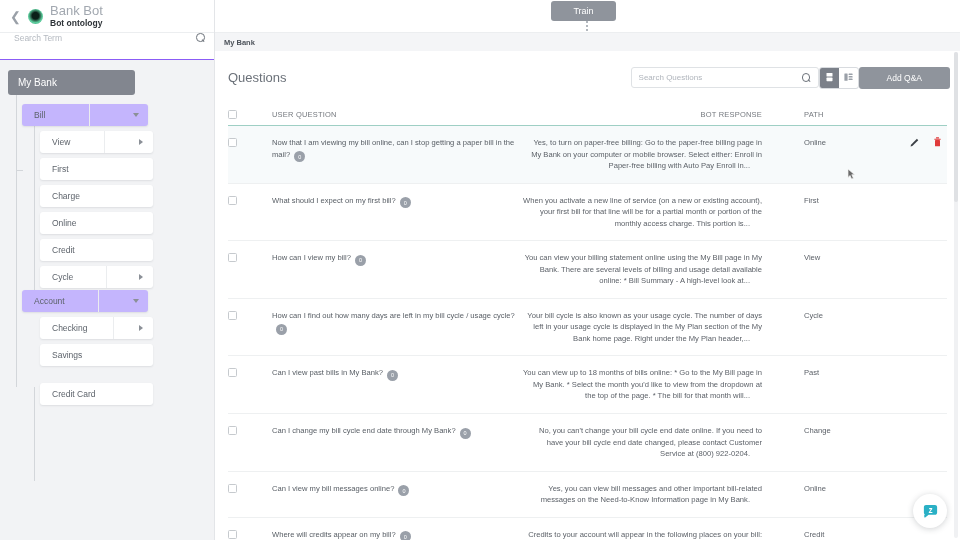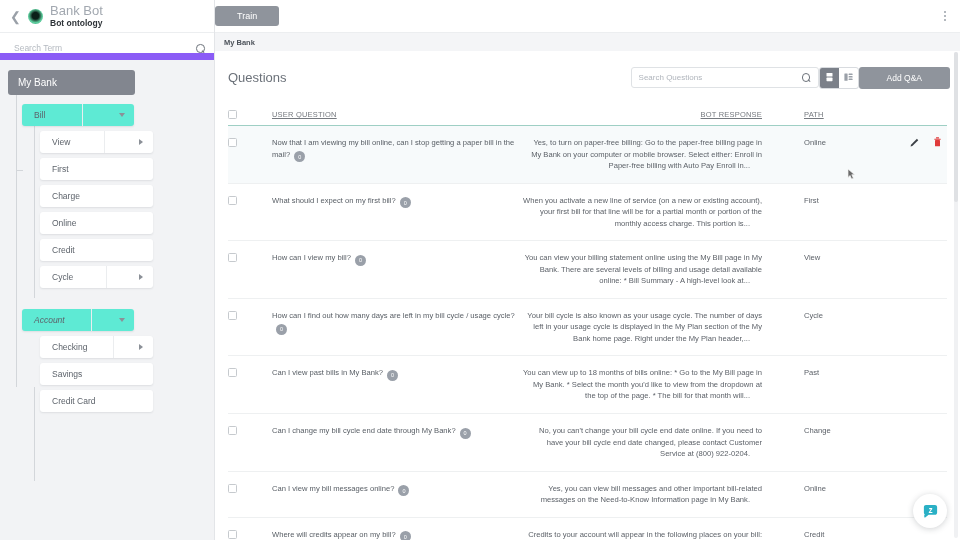--- a/index.html
+++ b/index.html
@@ -16,55 +16,55 @@
   .left-head { height: 33px; background: #ffffff; display: flex; align-items: center;
                padding: 0 10px; border-bottom: 1px solid #eceef0; }
   .back-chev { width: 14px; font-size: 13px; color: #9aa0a8; line-height: 1; cursor: pointer; }
   .bot-avatar { width: 15px; height: 15px; border-radius: 50%;
                 background: radial-gradient(circle at 50% 45%, #0b1f18 0%, #0b1f18 30%, #5fcf9f 62%, #2f9d74 100%);
                 margin: 0 7px 0 4px; flex: 0 0 15px; }
   .bot-titles { display: flex; flex-direction: column; justify-content: center; line-height: 1.15; }
   .bot-sub { font-size: 13px; color: #a2a8b0; }
   .bot-name { font-size: 8.5px; color: #2e3338; font-weight: bold; }
 
-  .search-term { height: 27px; background: #ffffff; display: flex; align-items: flex-end;
-                 padding: 0 9px 0 14px; border-bottom: 7px solid #8b5cf6; }
+  .search-term { height: 27px; background: #ffffff; display: flex; align-items: flex-start;
+                 padding: 0 9px 0 14px; border-bottom: 1px solid #8b5cf6; }
   .search-term input { border: 0; outline: 0; flex: 1; font-size: 8.5px; color: #8e949c;
                        font-family: "Liberation Sans", sans-serif; background: transparent; }
   .search-term input::placeholder { color: #b4b9c0; }
   .mag { width: 9px; height: 9px; position: relative; flex: 0 0 9px; }
   .mag::before { content: ""; position: absolute; left: 0; top: 0; width: 6.5px; height: 6.5px;
                  border: 1.2px solid #6d737b; border-radius: 50%; }
   .mag::after { content: ""; position: absolute; left: 6px; top: 6.2px; width: 3.4px; height: 1.2px;
                 background: #6d737b; transform: rotate(45deg); transform-origin: left center; }
 
   
   .tree { position: relative; padding-top: 10px; height: 480px; }
   .node { position: relative; height: 22px; display: flex; align-items: center;
           border-radius: 3px; font-size: 8.5px; }
   .node.root { margin: 0 0 0 8px; width: 127px; background: #82868f; color: #ffffff;
                padding-left: 10px; height: 25px; border-radius: 3px; font-size: 10px; }
-  .node.lvl1 { margin-left: 22px; width: 112px; background: #5eead4; color: #5d636b;
+  .node.lvl1 { margin-left: 22px; width: 126px; background: #c4b5fd; color: #5d636b;
                padding-left: 12px; box-shadow: 0 1px 2px rgba(40,45,55,.10); }
   .node.lvl2 { margin-left: 40px; width: 113px; background: #ffffff; color: #5d636b;
                padding-left: 12px; box-shadow: 0 1px 2px rgba(40,45,55,.10); }
   .node-gap { height: 5px; }
   .caret-down { margin-left: auto; margin-right: 9px; border-left: 3.2px solid transparent;
                 border-right: 3.2px solid transparent; border-top: 4px solid #8b9097; }
   .caret-right { margin-left: auto; margin-right: 10px; border-top: 3.2px solid transparent;
                  border-bottom: 3.2px solid transparent; border-left: 4px solid #8b9097; }
   .node.lvl1 .divider, .node.lvl2 .divider { margin-left: auto; width: 1px; height: 100%;
                  background: #ebedef; }
   .node-inner { display: flex; align-items: center; width: 100%; height: 100%; }
   .connector { position: absolute; background: #d3d6da; }
 
   
   .right { flex: 1; height: 540px; position: relative; background: #ffffff; overflow: hidden; }
   .topbar { height: 33px; background: #ffffff; display: flex; align-items: center;
-            justify-content: space-between; padding-right: 8px; border-bottom: 1px solid #eceef0; }
+            justify-content: center; padding-right: 8px; border-bottom: 1px solid #eceef0; flex-direction: column; }
   .train-btn { background: #8f949c; color: #ffffff; font-size: 9px; border: 0; border-radius: 3px;
                padding: 5px 22px; cursor: pointer; font-family: "Liberation Sans", sans-serif; }
   .kebab { width: 14px; display: flex; flex-direction: column; align-items: center; gap: 1.6px;
            margin-left: 6px; cursor: pointer; }
   .kebab i { width: 2px; height: 2px; background: #9aa0a8; border-radius: 50%; display: block; }
 
   .crumbbar { height: 18px; background: #f4f5f7; display: flex; align-items: center;
               padding-left: 9px; font-size: 7.5px; color: #4c525a; font-weight: bold; }
 
   .qhead { height: 53px; display: flex; align-items: center; padding: 0 10px 0 13px; background:#fff; }
@@ -79,21 +79,21 @@
   .vt { width: 19px; height: 20px; display: flex; align-items: center; justify-content: center;
         cursor: pointer; }
   .vt.active { background: #7b8089; }
   .vt svg { display: block; }
   .addqa { background: #8f949c; color: #fff; font-size: 8.5px; border: 0; border-radius: 3px;
            padding: 6px 28px; cursor: pointer; font-family: "Liberation Sans", sans-serif; }
 
   
   .table { padding: 0 13px 0 13px; }
   .thead { display: flex; align-items: center; height: 22px; border-bottom: 1.5px solid #9ecfc4;
-           font-size: 7.5px; color: #75797f; letter-spacing: .2px; text-decoration: underline; }
+           font-size: 7.5px; color: #75797f; letter-spacing: .2px; }
   .c-check { width: 44px; flex: 0 0 44px; display: flex; align-items: center; }
   .c-q  { width: 250px; flex: 0 0 250px; }
   .c-r  { width: 240px; flex: 0 0 240px; text-align: right; }
   .c-p  { width: 100px; flex: 0 0 100px; margin-left: 42px; }
   .c-a  { flex: 1; display: flex; align-items: center; gap: 13px; padding-left: 6px; }
   .cbox { width: 9px; height: 9px; border: 1px solid #c6cace; border-radius: 1.5px; background: #fff;
           cursor: pointer; }
   .row { display: flex; align-items: flex-start; padding: 11px 0 11px 0; border-bottom: 1px solid #eef0f1;
          font-size: 7.6px; line-height: 1.52; color: #5c6168; min-height: 54px; }
   .row.hover { background: #f7fafb; }
@@ -187,40 +187,40 @@
           </div>
       </div>
       <div class="node lvl2" style="margin-top:5px;">
         <div class="node-inner">
             <span>Cycle</span>
           <span class="divider"></span>
           <span class="caret-right"></span>
           </div>
       </div>
 
-      <div class="node lvl1" style="margin-top:21px;font-style:italic;">
+      <div class="node lvl1" style="margin-top:2px;">
         <div class="node-inner">
           <span>Account</span>
           <span class="divider"></span>
           <span class="caret-down"></span>
         </div>
       </div>
       <div class="node lvl2" style="margin-top:5px;">
         <div class="node-inner">
             <span>Checking</span>
           <span class="divider"></span>
           <span class="caret-right"></span>
           </div>
       </div>
       <div class="node lvl2" style="margin-top:5px;">
         <div class="node-inner">
             <span>Savings</span>
           </div>
       </div>
-      <div class="node lvl2" style="margin-top:5px;">
+      <div class="node lvl2" style="margin-top:17px;">
         <div class="node-inner">
             <span>Credit Card</span>
           </div>
       </div>
     </div>
   </div>
 
   <div class="right">
 
     <div class="topbar">

